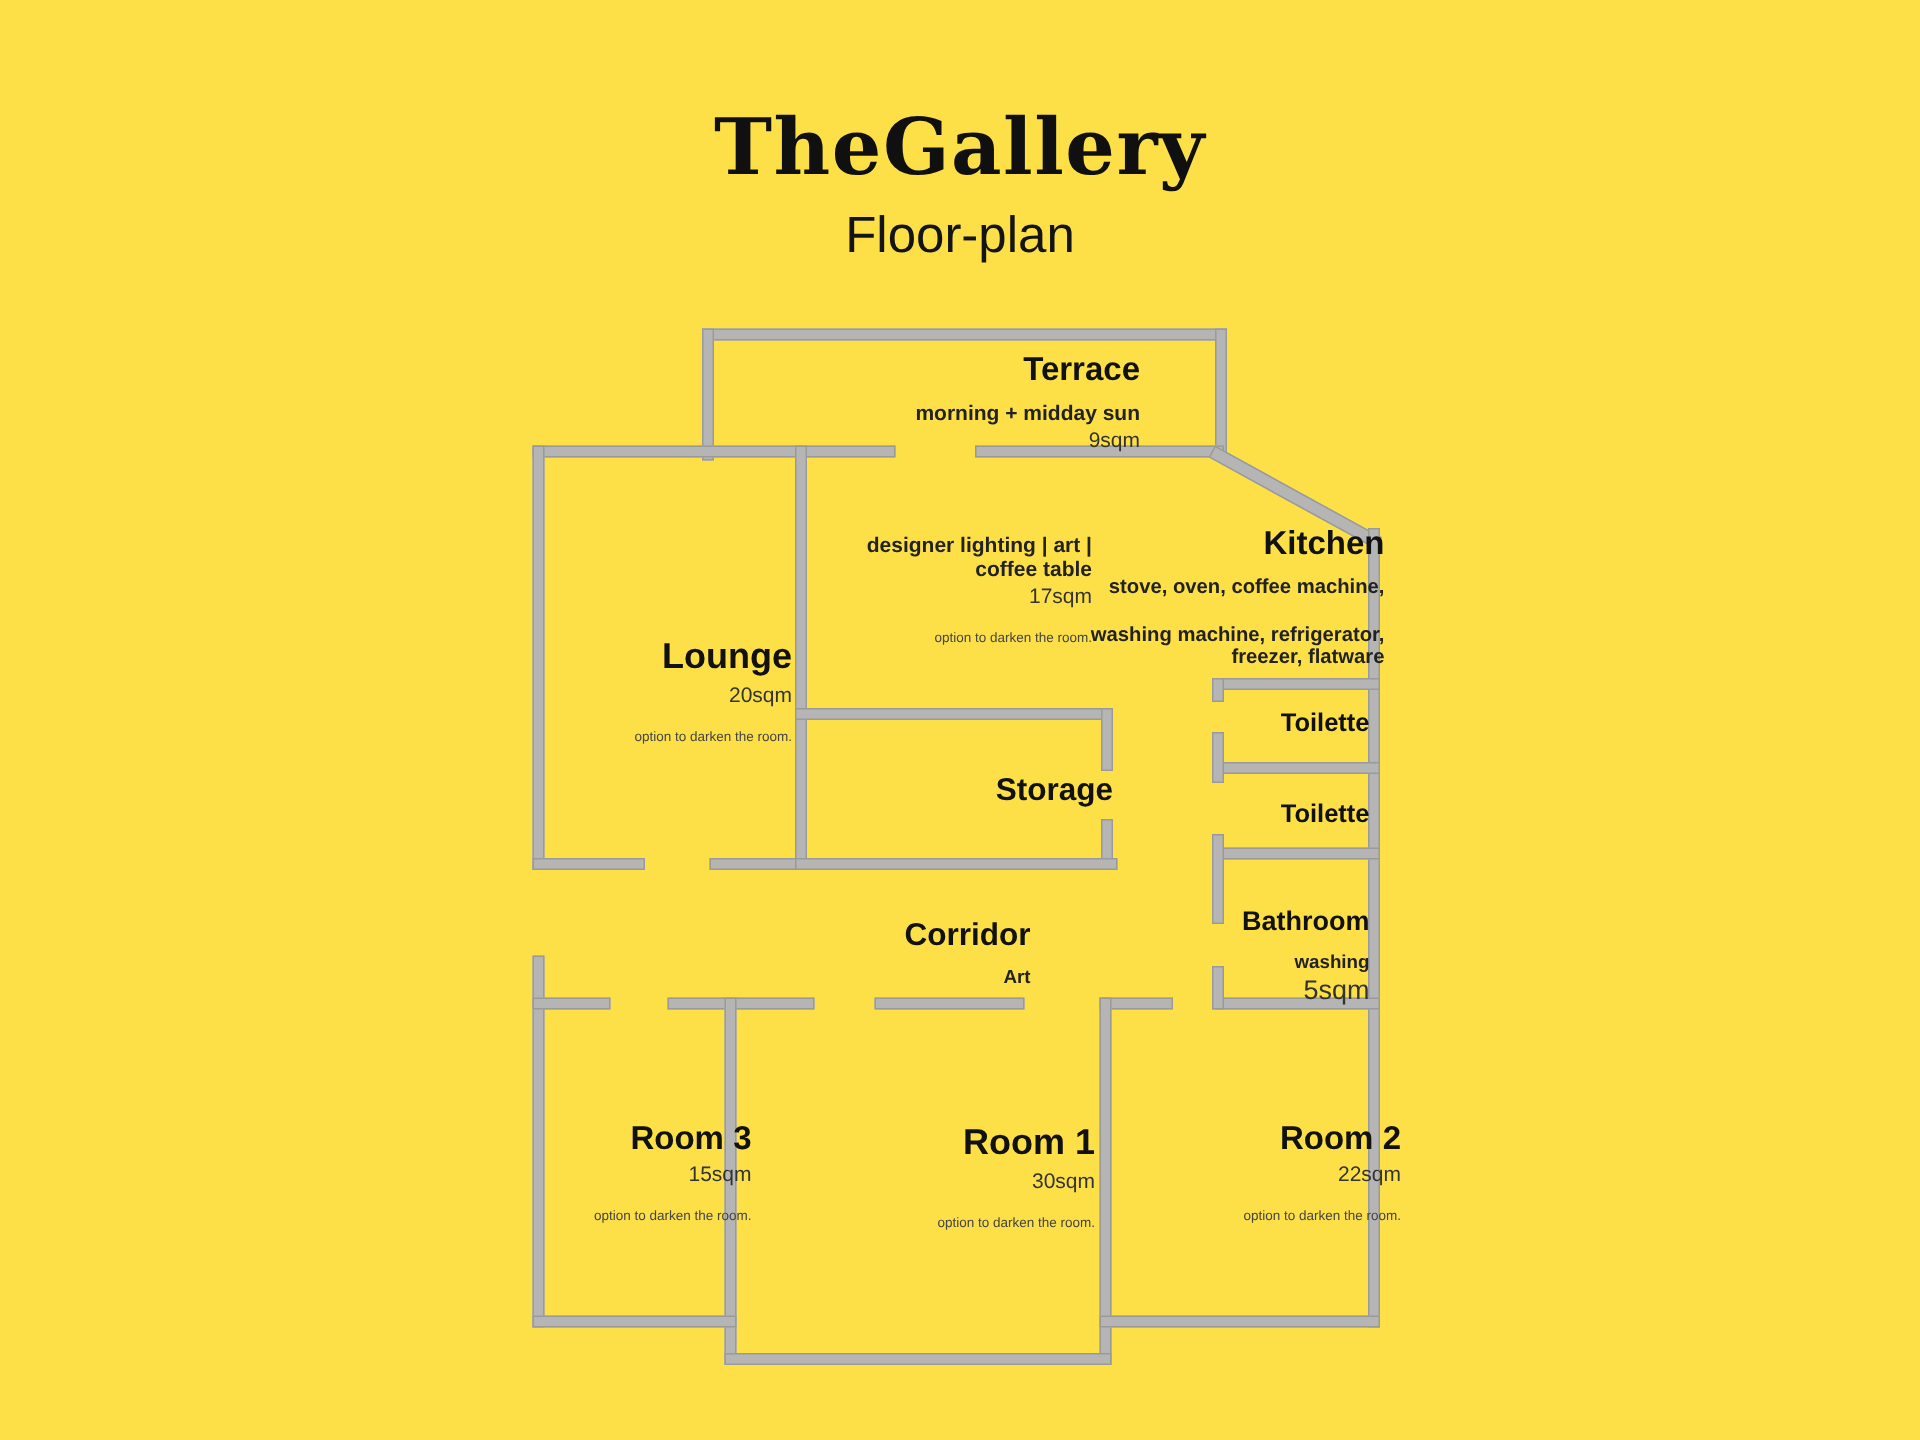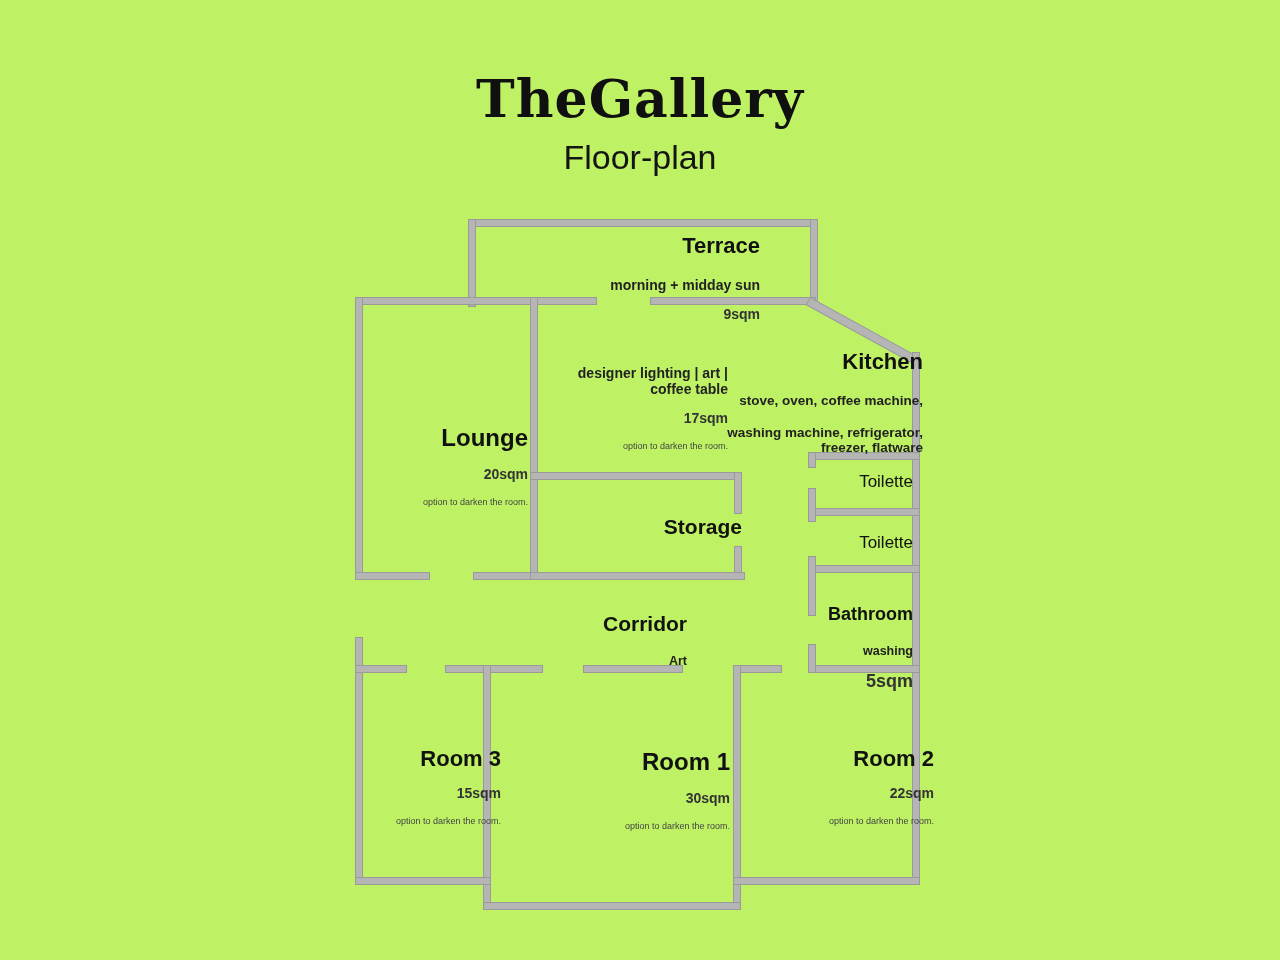--- a/index.html
+++ b/index.html
@@ -1,42 +1,42 @@
 <!DOCTYPE html>
 <html><head>
 <meta charset="utf-8">
 <style>
   html,body{margin:0;padding:0;background:#fff;}
   #canvas{
-    position:relative;width:1280px;height:960px;background:#bef264;
+    position:relative;width:1280px;height:960px;background:#fde047;
     font-family:"Liberation Sans",sans-serif;color:#1a1a1a;overflow:hidden;
   }
   
   #title{
     position:absolute;left:0;top:68px;width:1280px;text-align:center;
     font-family:"DejaVu Serif",serif;font-weight:900;font-size:52px;color:#101010;
     letter-spacing:1px;
   }
   #subtitle{
     position:absolute;left:0;top:138px;width:1280px;text-align:center;
     font-size:34px;font-weight:400;color:#141414;
   }
   
   .wall{
     position:absolute;background:#b5b5b5;border:1px solid #9a9a9a;box-sizing:border-box;
   }
   .wall.diag{transform:rotate(28.8deg);transform-origin:0 0;}
   
   .label{position:absolute;text-align:right;}
   .room-name{font-weight:700;color:#111;line-height:1.2;}
-  .room-sub{font-weight:700;font-size:14px;color:#222;line-height:1.15;margin-top:18px;}
-  .room-area{font-weight:700;font-size:14px;color:#333;line-height:1.2;margin-top:13px;}
+  .room-sub{font-weight:700;font-size:14px;color:#222;line-height:1.15;margin-top:8px;}
+  .room-area{font-weight:400;font-size:14px;color:#333;line-height:1.2;margin-top:2px;}
   .room-note{font-weight:400;font-size:9px;color:#444;margin-top:14px;}
   .nm22{font-size:22px;} .nm24{font-size:24px;} .nm21{font-size:21px;}
-  .nm18{font-size:18px;} .nm17{font-size:17px;font-weight:400;}
+  .nm18{font-size:18px;} .nm17{font-size:17px;font-weight:700;}
   .sub12{font-size:12.5px;} .sub13{font-size:13.5px;}
 </style>
 </head>
 <body>
 
 <div id="canvas">
 
   <div id="title">TheGallery</div>
   <div id="subtitle">Floor-plan</div>
 

